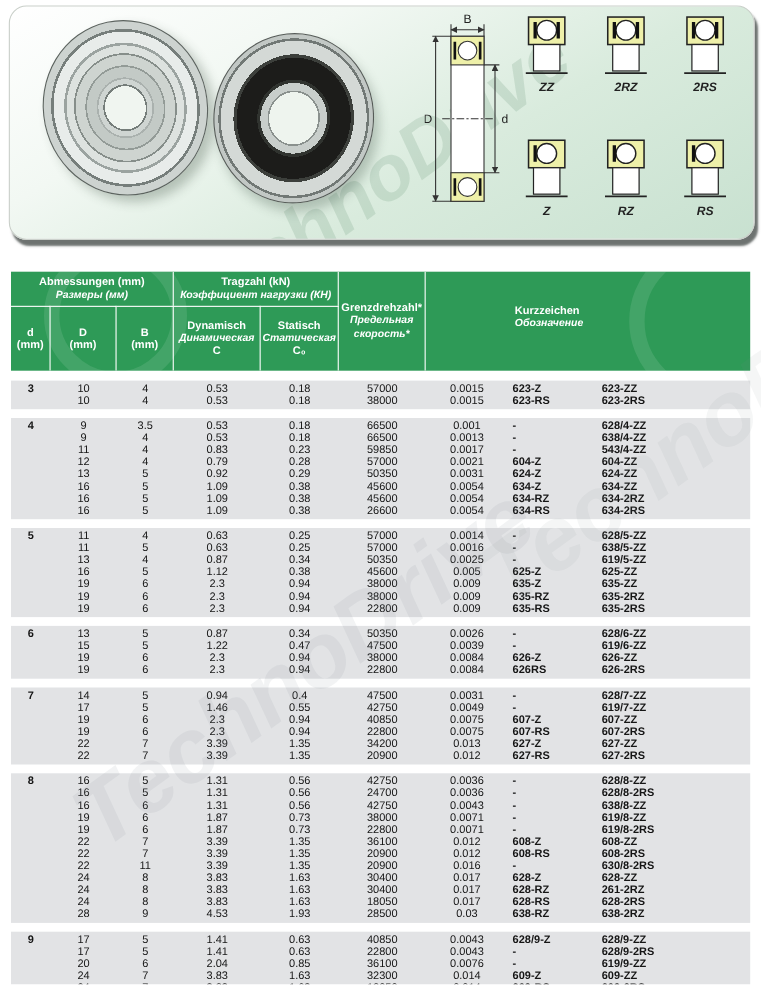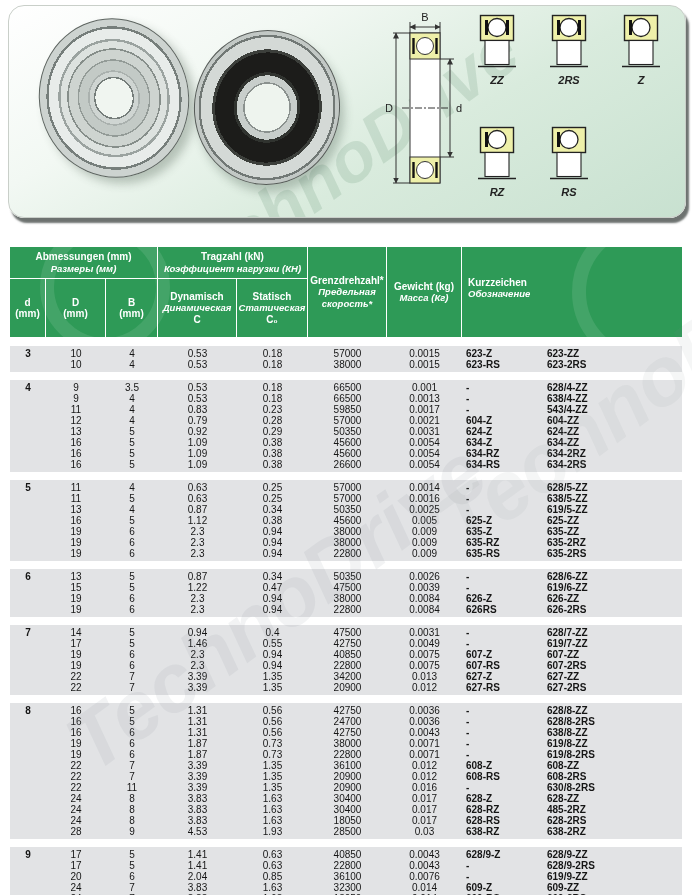--- a/index.html
+++ b/index.html
@@ -186,20 +186,26 @@
       <div class="icon-item">
         <svg width="40" height="56" viewBox="0 0 40 56">
             <use href="#sym-double"></use>
           </svg>
         <div class="icon-label">ZZ</div>
       </div>
       <div class="icon-item">
         <svg width="40" height="56" viewBox="0 0 40 56">
             <use href="#sym-double"></use>
           </svg>
+        <div class="icon-label">2RZ</div>
+      </div>
+      <div class="icon-item">
+        <svg width="40" height="56" viewBox="0 0 40 56">
+            <use href="#sym-double"></use>
+          </svg>
         <div class="icon-label">2RS</div>
       </div>
       <div class="icon-item">
         <svg width="40" height="56" viewBox="0 0 40 56">
             <use href="#sym-single"></use>
           </svg>
         <div class="icon-label">Z</div>
       </div>
       <div class="icon-item">
         <svg width="40" height="56" viewBox="0 0 40 56">
@@ -225,24 +231,20 @@
         <div class="de">Tragzahl (kN)</div>
         <div class="ru">Коэффициент нагрузки (КН)</div>
       </div>
       <div class="hc g-dims br">
         <div class="de">Abmessungen (mm)</div>
         <div class="ru">Размеры (мм)</div>
       </div>
       <div class="hc c-speed br">
         <div class="de">Grenzdrehzahl*</div>
         <div class="ru">Предельная скорость*</div>
-      </div>
-      <div class="hc c-weight br">
-        <div class="de">Gewicht (kg)</div>
-        <div class="ru">Масса (Кг)</div>
       </div>
       <div class="hc g-code left">
         <div class="de">Kurzzeichen</div>
         <div class="ru">Обозначение</div>
       </div>
 
       <div class="hc c-d br bt">
         <div class="de">d</div>
         <div class="de">(mm)</div>
       </div>
@@ -676,21 +678,21 @@
           </div>
           <div class="t-row">
             <div class="cell dcol"></div>
             <div class="cell num">24</div>
             <div class="cell num">8</div>
             <div class="cell num">3.83</div>
             <div class="cell num">1.63</div>
             <div class="cell num">30400</div>
             <div class="cell num">0.017</div>
             <div class="cell code">628-RZ</div>
-            <div class="cell code">485-2RZ</div>
+            <div class="cell code">261-2RZ</div>
           </div>
           <div class="t-row">
             <div class="cell dcol"></div>
             <div class="cell num">24</div>
             <div class="cell num">8</div>
             <div class="cell num">3.83</div>
             <div class="cell num">1.63</div>
             <div class="cell num">18050</div>
             <div class="cell num">0.017</div>
             <div class="cell code">628-RS</div>

